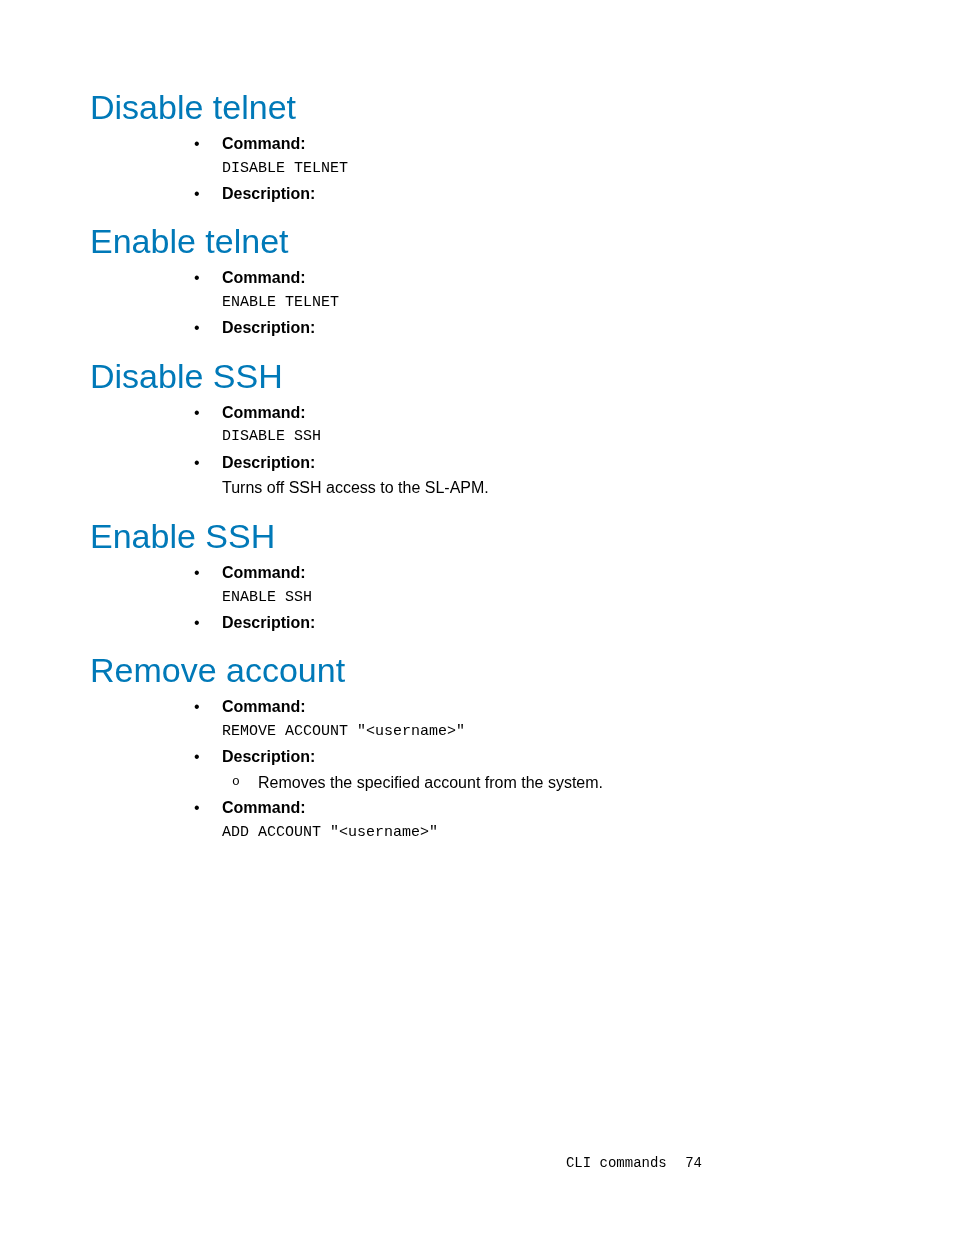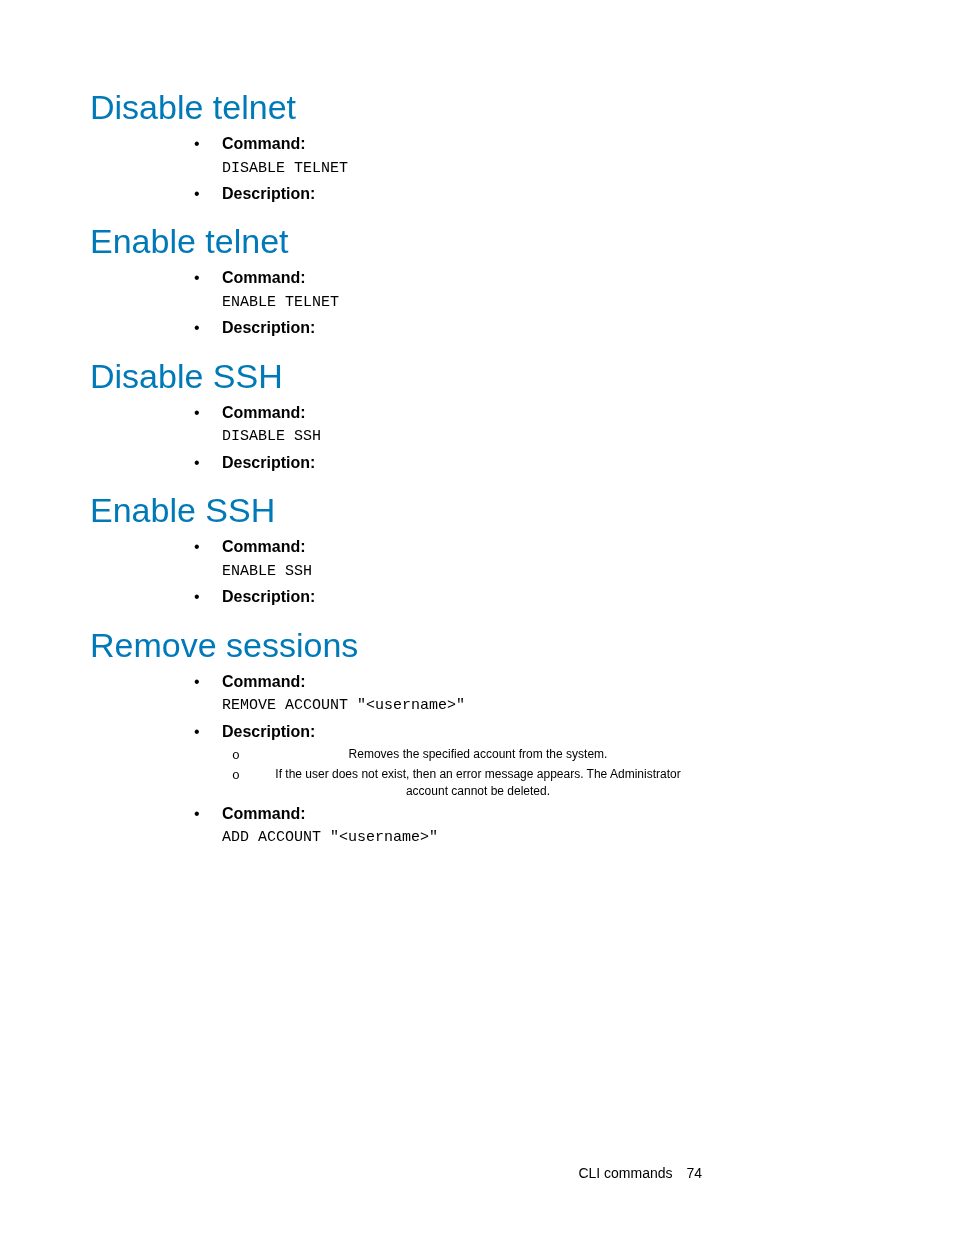--- a/index.html
+++ b/index.html
@@ -49,23 +49,22 @@
   }
   ul.subbullets {
     list-style: none;
     margin: 4px 0 0 0;
     padding: 0;
   }
   ul.subbullets > li {
     position: relative;
     padding-left: 36px;
     margin: 4px 0;
-    font-size: 12px;
+    font-size: 16px;
     line-height: 1.35;
-    text-align: center;
   }
   ul.subbullets > li::before {
     content: "o";
     position: absolute;
     left: 10px;
     top: 1px;
     font-family: "Courier New", monospace;
     font-size: 13px;
     color: #000;
   }
@@ -79,24 +78,25 @@
     display: block;
     margin-top: 4px;
   }
   .desc-text {
     display: block;
     margin-top: 4px;
     font-size: 16px;
   }
   .footer {
     position: absolute;
-    bottom: 54px;
+    bottom: 64px;
     right: 90px;
     font-size: 14px;
     color: #000;
+    font-family: Liberation Mono, monospace;
   }
   .footer-num {
     margin-left: 10px;
   }
 </style>
 </head>
 <body>
 
 <div class="page">
 
@@ -123,45 +123,45 @@
   </ul>
 
   <h2 class="section-heading">Disable SSH</h2>
   <ul class="bullets">
     <li>
       <span class="label-bold">Command:</span>
       <span class="code-line">DISABLE SSH</span>
     </li>
     <li>
       <span class="label-bold">Description:</span>
+      <span class="desc-text">Turns off SSH access to the SL-APM.</span>
     </li>
   </ul>
 
   <h2 class="section-heading">Enable SSH</h2>
   <ul class="bullets">
     <li>
       <span class="label-bold">Command:</span>
       <span class="code-line">ENABLE SSH</span>
     </li>
     <li>
       <span class="label-bold">Description:</span>
     </li>
   </ul>
 
-  <h2 class="section-heading">Remove sessions</h2>
+  <h2 class="section-heading">Remove account</h2>
   <ul class="bullets">
     <li>
       <span class="label-bold">Command:</span>
       <span class="code-line">REMOVE ACCOUNT "&lt;username&gt;"</span>
     </li>
     <li>
       <span class="label-bold">Description:</span>
       <ul class="subbullets">
         <li>Removes the specified account from the system.</li>
-        <li>If the user does not exist, then an error message appears. The Administrator account cannot be deleted.</li>
       </ul>
     </li>
   </ul>
 
   <ul class="bullets">
     <li>
       <span class="label-bold">Command:</span>
       <span class="code-line">ADD ACCOUNT "&lt;username&gt;"</span>
     </li>
   </ul>

